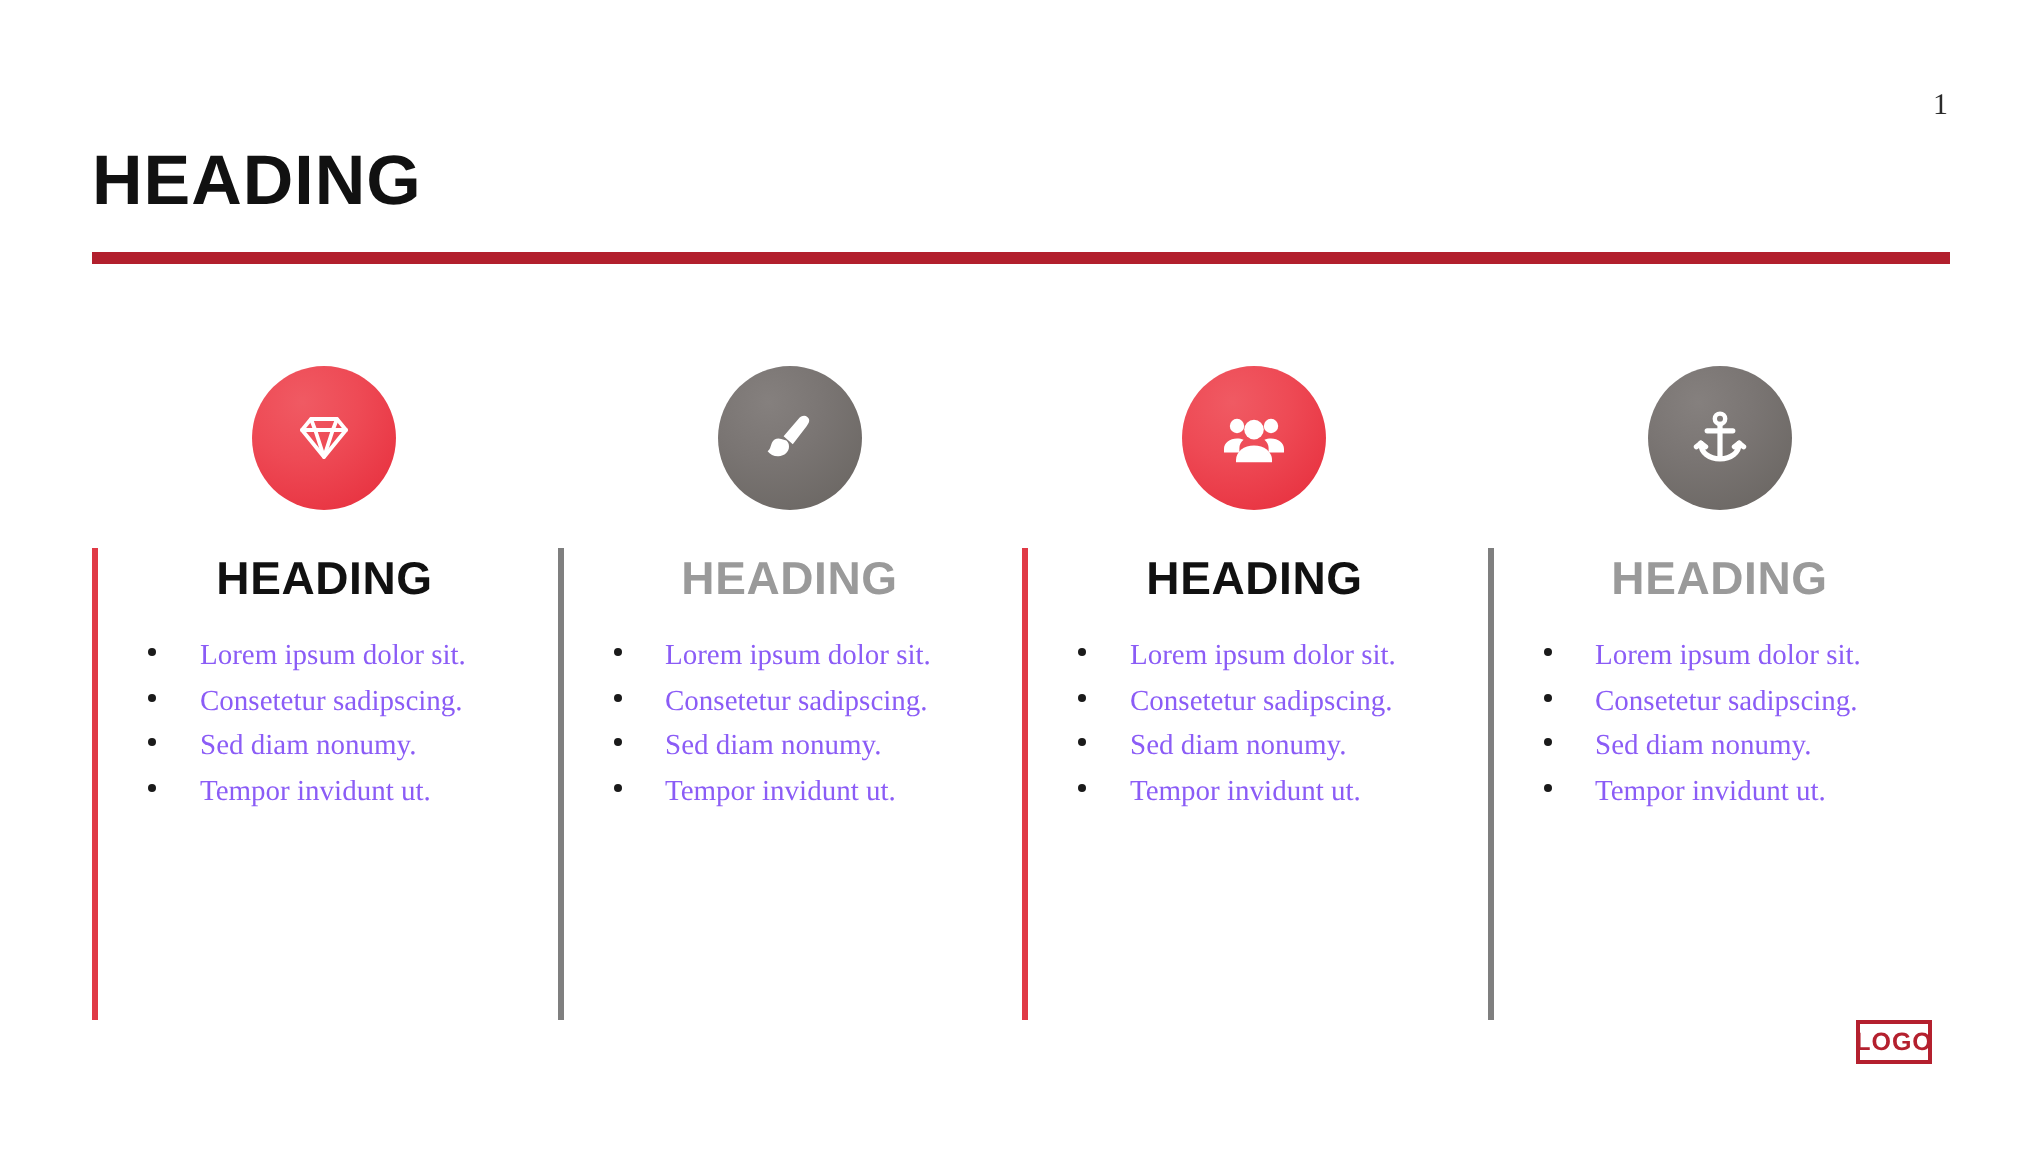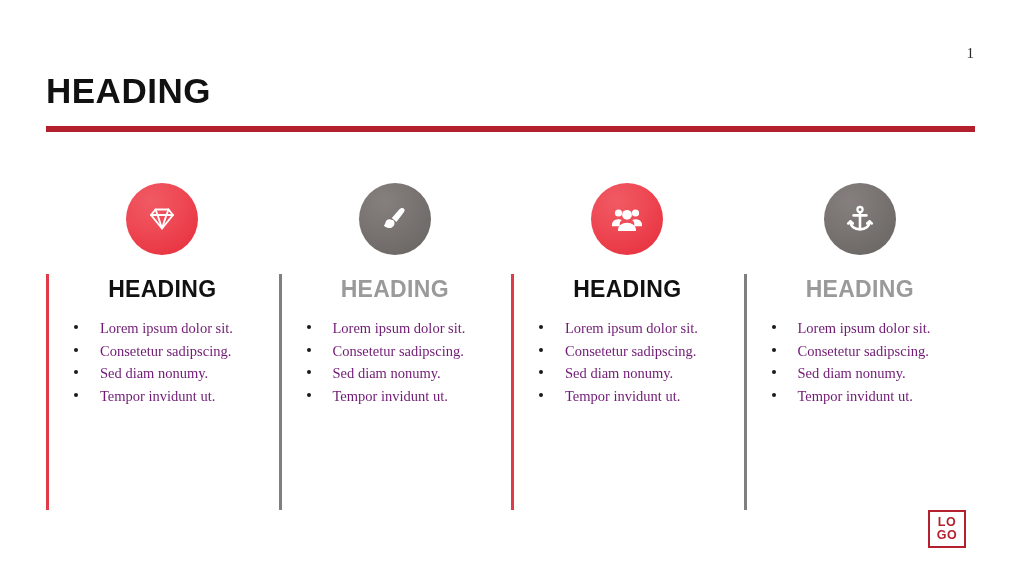--- a/index.html
+++ b/index.html
@@ -129,21 +129,21 @@
     width: 100%;
     padding: 0;
     margin: 0;
     list-style: none;
   }
   .bullets li {
     display: flex;
     align-items: baseline;
     font-family: "Liberation Serif", serif;
     font-size: 14.5px;
-    color: #701a75;
+    color: #8b5cf6;
     line-height: 22.6px;
     height: 22.6px;
   }
   .bullets .dot {
     flex: 0 0 auto;
     width: 4px;
     height: 4px;
     border-radius: 50%;
     background: #1a1a1a;
     margin-left: 28px;
@@ -152,25 +152,25 @@
     top: -4px;
   }
   .bullets .btext { flex: 1 1 auto; white-space: nowrap; }
 
   
   #logo {
     position: absolute;
     left: 928px;
     top: 510px;
     width: 38px;
-    height: 38px;
+    height: 22px;
     border: 2.5px solid #b4202e;
     box-sizing: border-box;
     display: flex;
-    flex-direction: column;
+    flex-direction: row;
     align-items: center;
     justify-content: center;
   }
   #logo .lrow {
     font-size: 12.5px;
     font-weight: bold;
     color: #b4202e;
     line-height: 13px;
     letter-spacing: 0.5px;
   }

